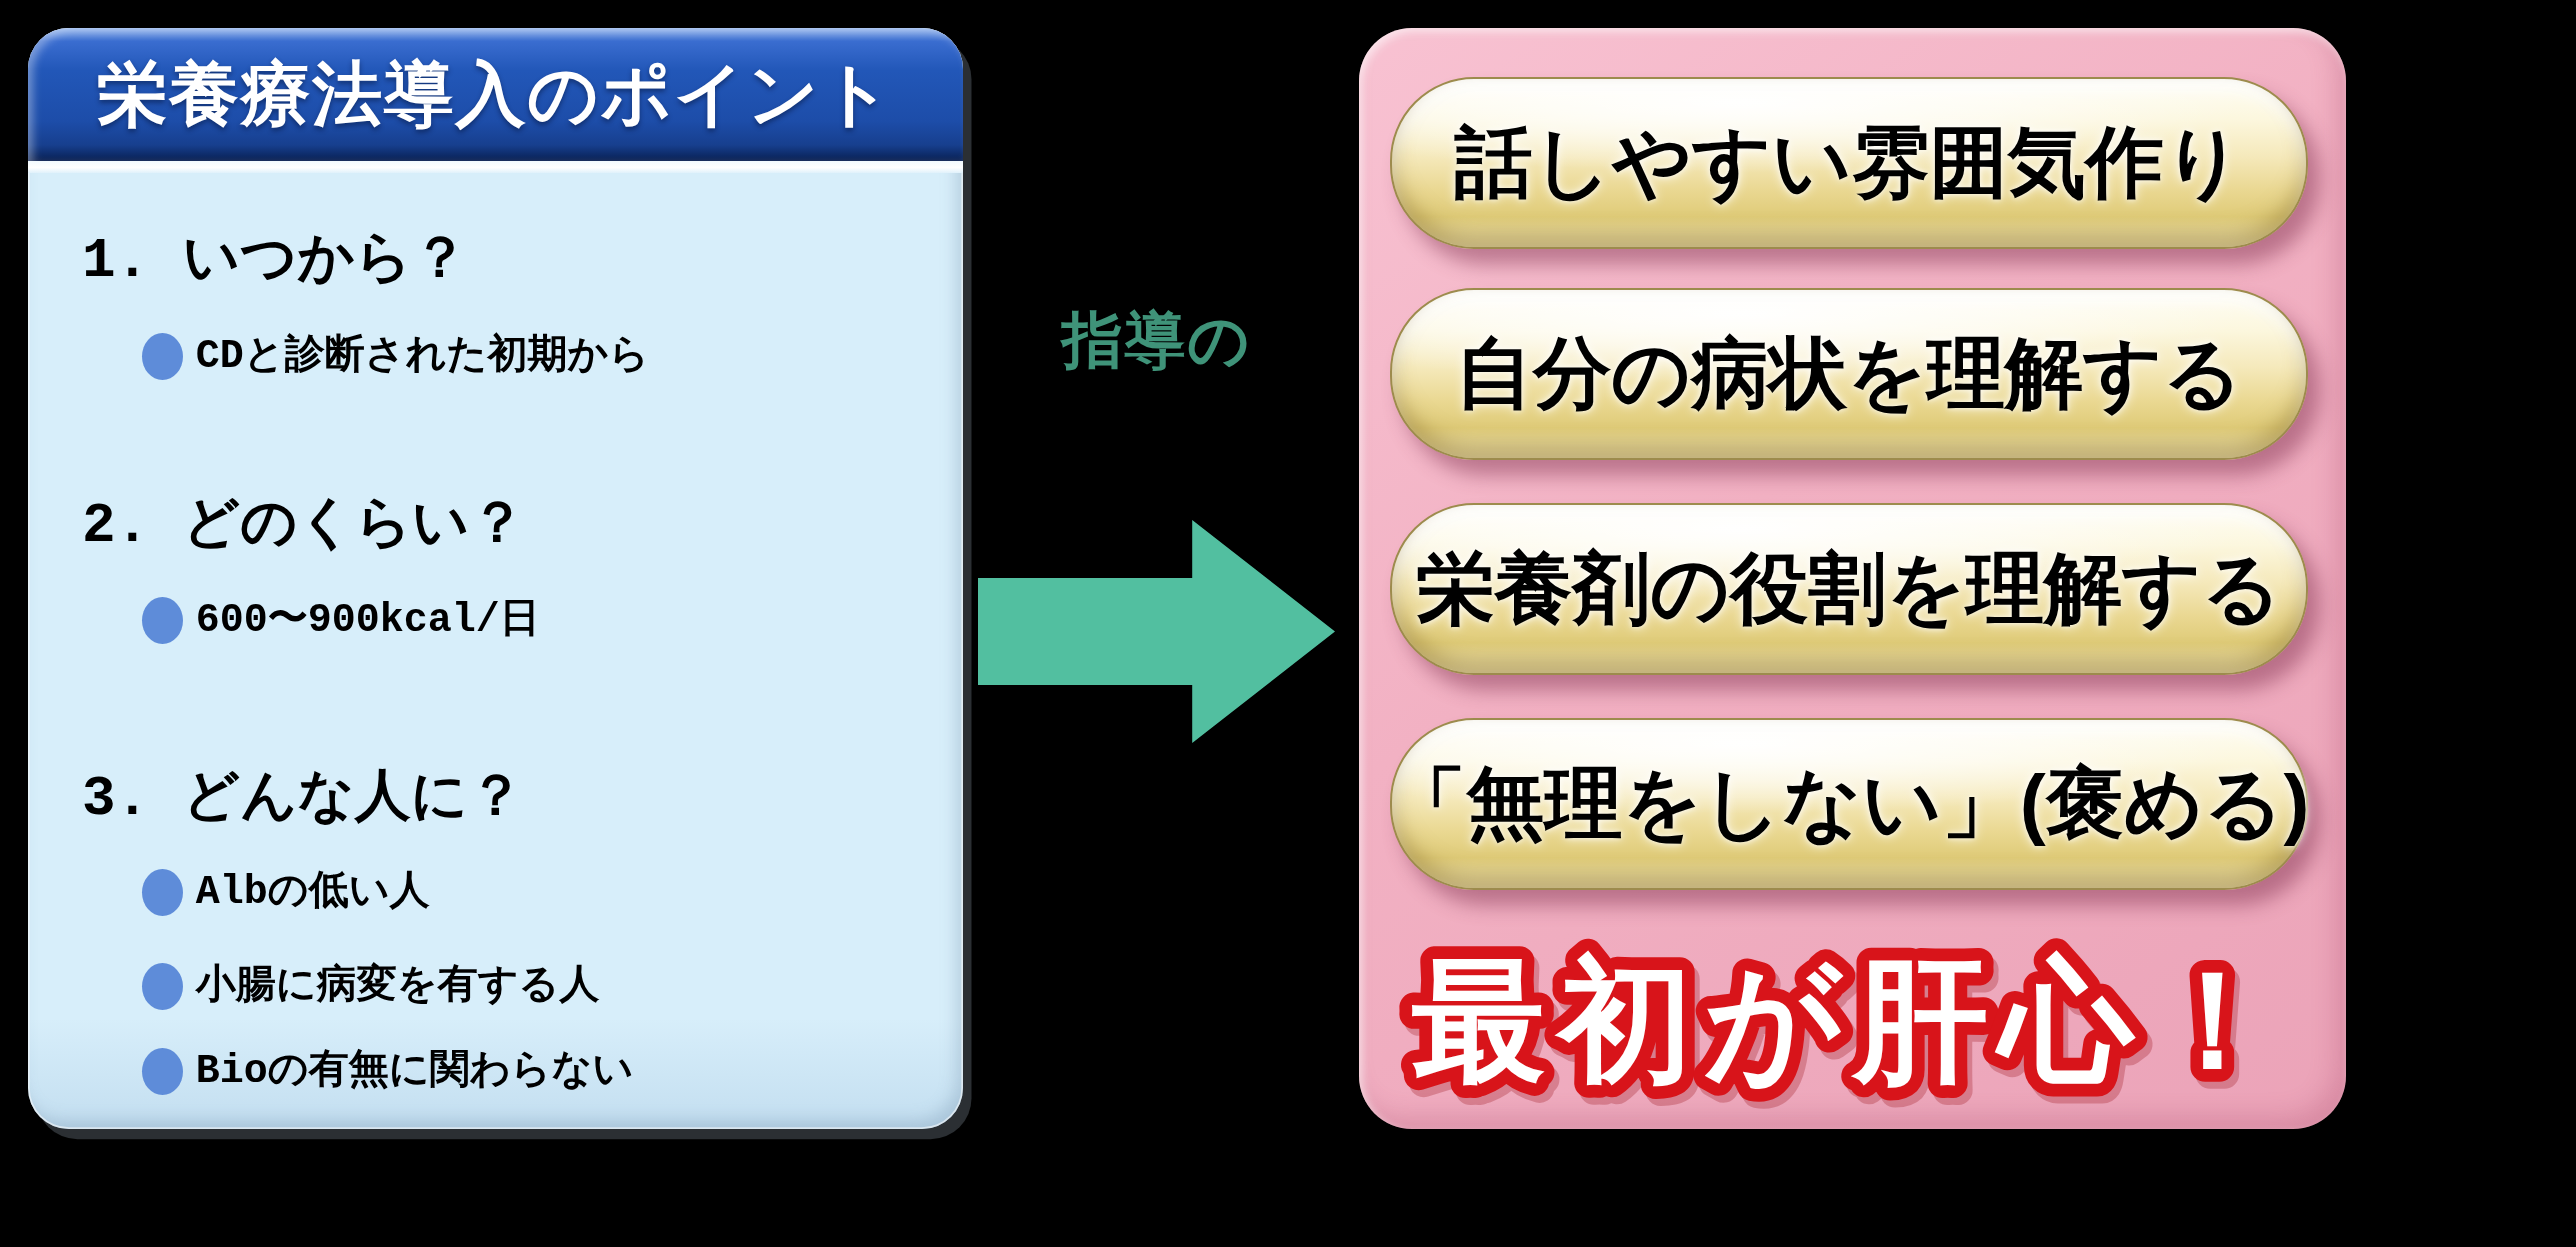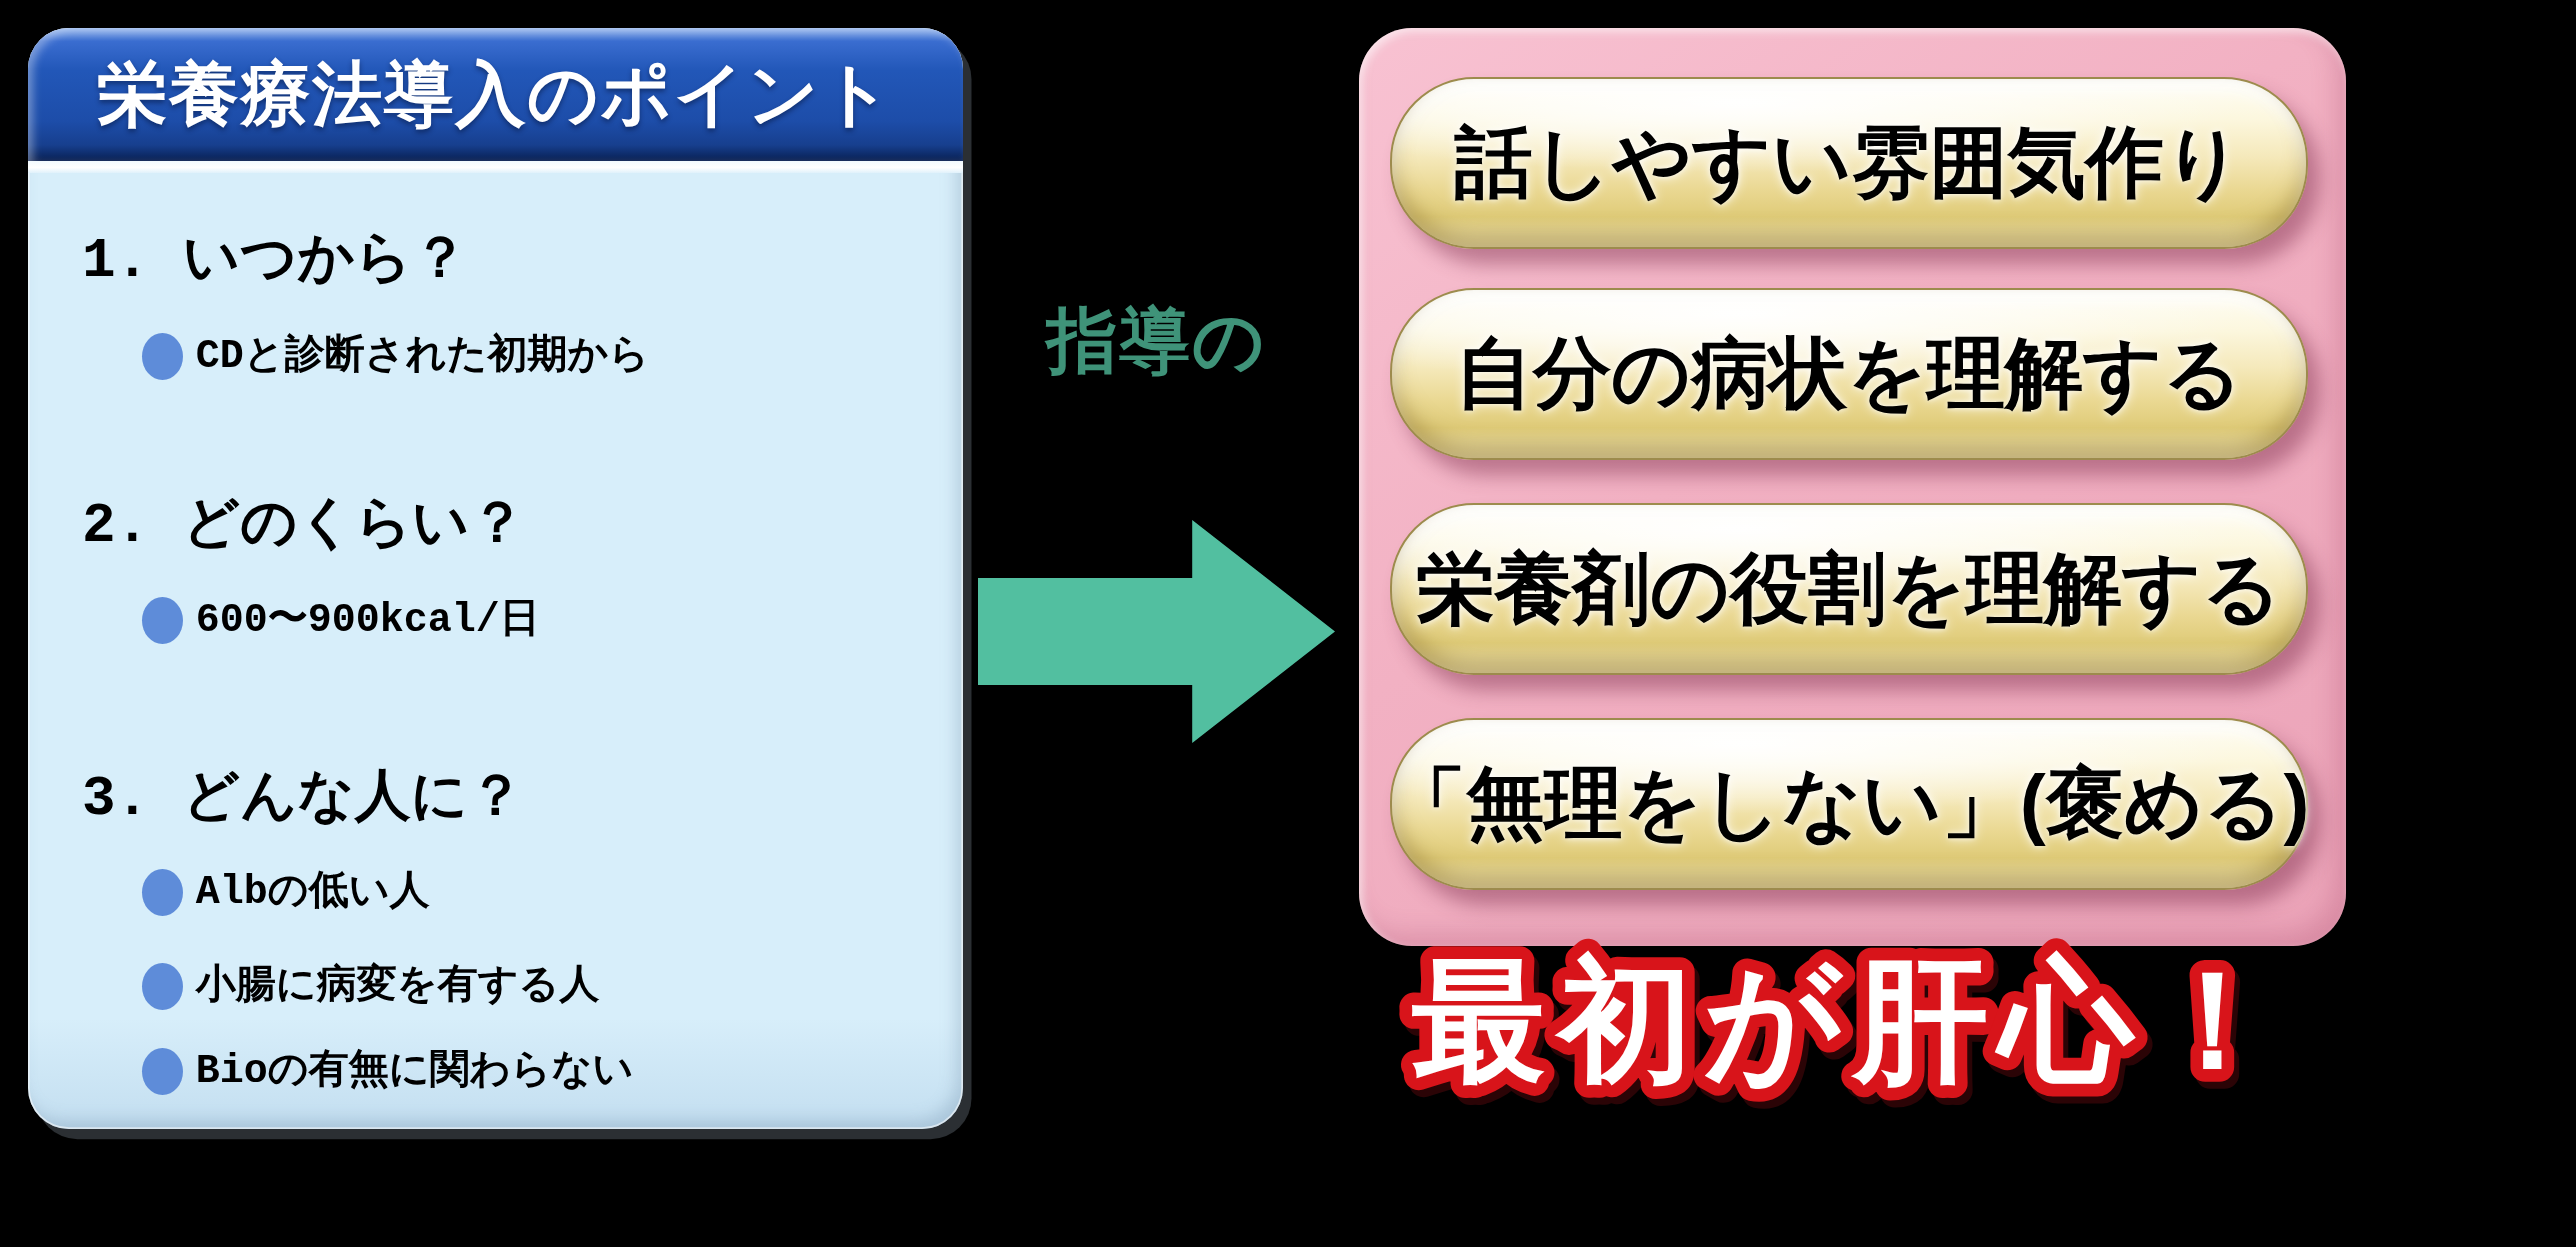--- a/index.html
+++ b/index.html
@@ -27,30 +27,30 @@
   .lp-gap{position:absolute;top:133px;left:0;width:100%;height:12px;
     background:linear-gradient(180deg,#f2fafe,#ffffff 55%,#e0f1fb);}
   .lp-body{position:absolute;top:170px;left:0;right:0;}
   .lp-heading{margin-left:54px;font-size:56px;line-height:85px;color:#000;white-space:nowrap;}
   .lp-bullet{margin-left:114px;font-size:40px;line-height:85px;color:#000;display:flex;align-items:center;white-space:nowrap;}
   .dot{flex:0 0 auto;width:41px;height:47px;border-radius:50%;background:#5E8CD9;margin-right:12.8px;}
 
   
   .connector-label{
     position:absolute;left:978px;top:281px;width:357px;text-align:center;
-    font-size:71px;line-height:119px;color:#3F9379;letter-spacing:1.7px;
+    font-size:61px;line-height:119px;color:#3F9379;letter-spacing:1.7px;
   }
   .arrow{
     position:absolute;left:978px;top:520px;width:357px;height:223px;background:#52BFA0;
     clip-path:polygon(0 26%,60% 26%,60% 0,100% 50%,60% 100%,60% 74%,0 74%);
   }
 
   
   .right-panel{
-    position:absolute;left:1359px;top:28px;width:987px;height:918px;border-radius:53px;
+    position:absolute;left:1359px;top:28px;width:987px;height:1101px;border-radius:53px;
     background:linear-gradient(145deg,#f8c2d2 0%,#f2b1c3 42%,#eb a3b8 100%);
     background:linear-gradient(145deg,#f8c2d2 0%,#f2b1c3 42%,#eba3b8 100%);
     box-shadow:inset 3.4px 4.3px 8.5px rgba(255,255,255,.6),
                inset -10.2px -12px 24px rgba(150,50,85,.22);
   }
   .tip-button{
     position:absolute;left:31px;width:914px;height:168px;border-radius:84px;
     display:flex;align-items:center;justify-content:center;
     background:
       radial-gradient(95% 72% at 38% 14%, rgba(255,255,255,.98) 0%, rgba(255,255,255,.55) 30%, rgba(255,255,255,0) 58%),

